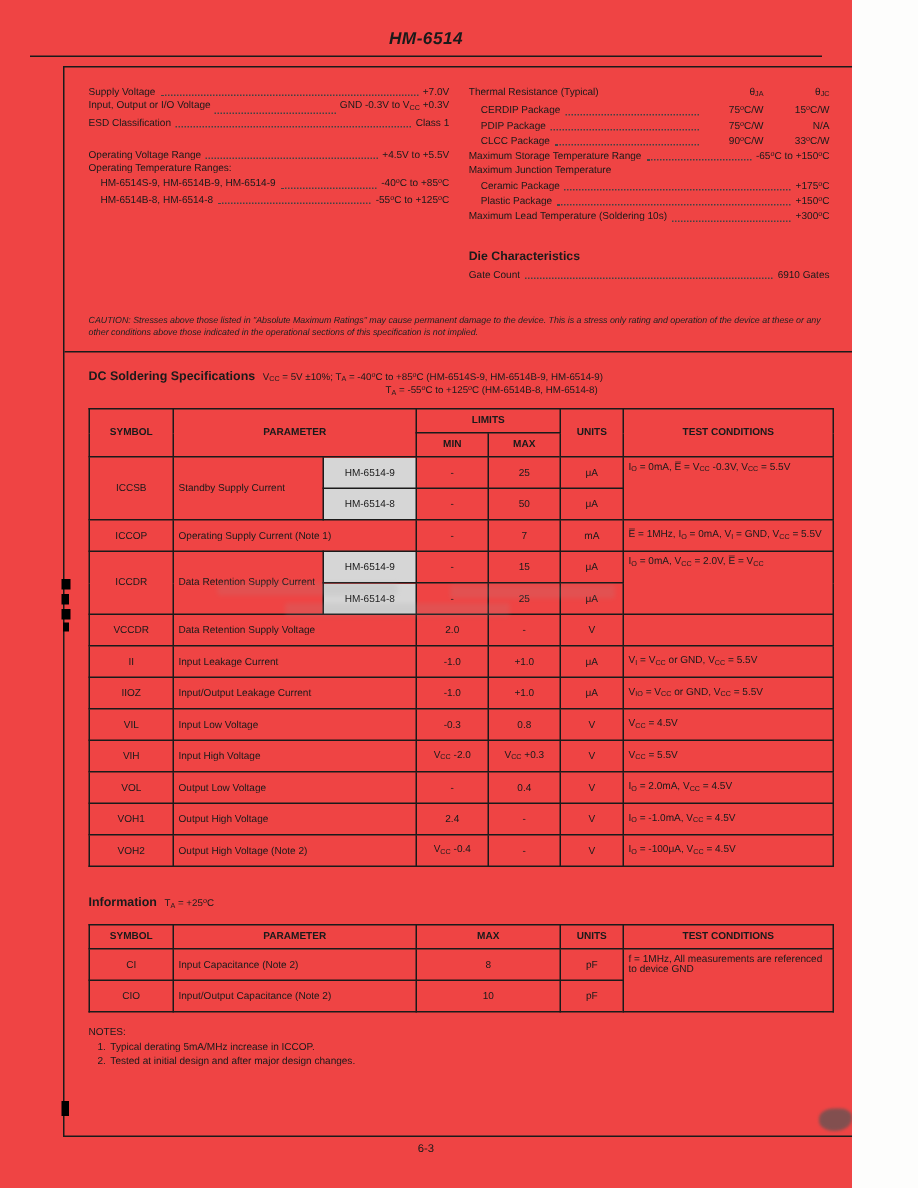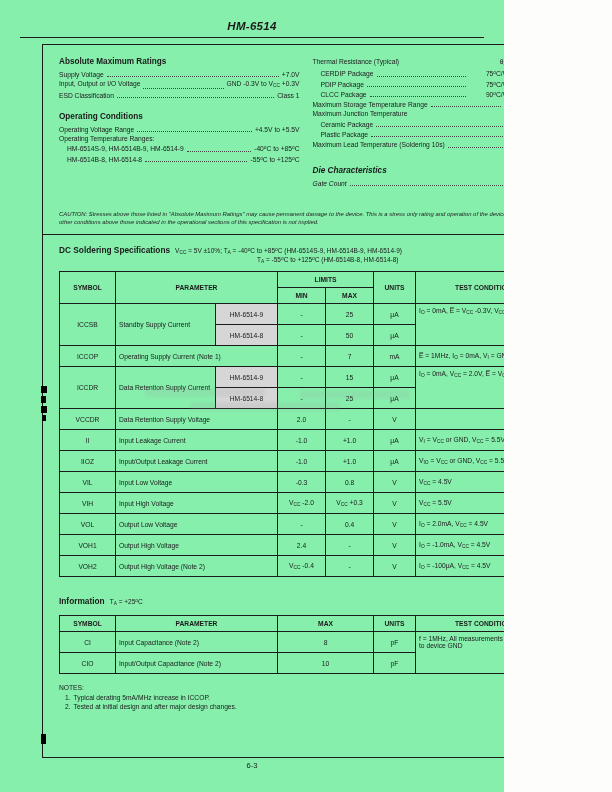--- a/index.html
+++ b/index.html
@@ -1,17 +1,17 @@
 <!DOCTYPE html>
 <html><head>
 <meta charset="utf-8">
 <style>
   html,body{margin:0;padding:0;}
   body{width:612px;height:792px;background:#fdfdfc;font-family:"Liberation Sans",sans-serif;color:#1a1a1a;}
-  .page{position:relative;width:504px;height:792px;background:#86efac;overflow:hidden;}
+  .page{position:relative;width:568px;height:792px;background:#ef4444;overflow:hidden;}
   .doc-title{position:absolute;top:20px;left:0;width:100%;text-align:center;font-weight:bold;font-style:italic;font-size:11.5px;letter-spacing:.3px;}
   .title-rule{position:absolute;top:37px;left:20px;right:20px;border-top:1.3px solid #1a1a1a;}
   .content-box{position:absolute;top:44px;left:42px;width:528px;height:714px;border:1.2px solid #1a1a1a;padding:12px 16px;box-sizing:border-box;}
   .cols{display:flex;gap:13px;}
   .col{flex:1;min-width:0;}
   .sec-h{font-size:8.2px;font-weight:bold;margin:0 0 4px;}
   .sect{margin-bottom:12px;}
   .spec-line{display:flex;align-items:baseline;font-size:6.7px;line-height:9.3px;white-space:nowrap;}
   .spec-line .dots{flex:1;min-width:6px;margin:0 3px;border-bottom:1.1px dotted #444;align-self:flex-end;transform:translateY(-2px);}
   .spec-line .fill{flex:1;}
@@ -53,40 +53,38 @@
 
   <div class="doc-title">HM-6514</div>
   <div class="title-rule"></div>
 
   <div class="content-box">
 
     <div class="cols">
       <div class="col">
 
         <div class="sect">
-          <div class="sec-h">Absolute Maximum Ratings</div>
           <div class="spec-line">
             <span>Supply Voltage</span>
             <span class="dots"></span>
             <span>+7.0V</span>
           </div>
           <div class="spec-line">
             <span>Input, Output or I/O Voltage</span>
             <span class="dots"></span>
             <span>GND -0.3V to V<sub>CC</sub> +0.3V</span>
           </div>
           <div class="spec-line">
             <span>ESD Classification</span>
             <span class="dots"></span>
             <span>Class 1</span>
           </div>
         </div>
 
         <div class="sect">
-          <div class="sec-h">Operating Conditions</div>
           <div class="spec-line">
             <span>Operating Voltage Range</span>
             <span class="dots"></span>
             <span>+4.5V to +5.5V</span>
           </div>
           <div class="subhead">Operating Temperature Ranges:</div>
           <div class="spec-line indent">
             <span>HM-6514S-9, HM-6514B-9, HM-6514-9</span>
             <span class="dots"></span>
             <span>-40<sup>o</sup>C to +85<sup>o</sup>C</span>
@@ -142,21 +140,21 @@
             <span class="dots"></span>
             <span>+150<sup>o</sup>C</span>
           </div>
           <div class="spec-line">
             <span>Maximum Lead Temperature (Soldering 10s)</span>
             <span class="dots"></span>
             <span>+300<sup>o</sup>C</span>
           </div>
         </div>
 
-        <div class="sect" style="margin-top:16px;font-style:italic;">
+        <div class="sect" style="margin-top:16px;">
           <div class="sec-h">Die Characteristics</div>
           <div class="spec-line">
             <span>Gate Count</span>
             <span class="dots"></span>
             <span>6910 Gates</span>
           </div>
         </div>
 
       </div>
     </div>

